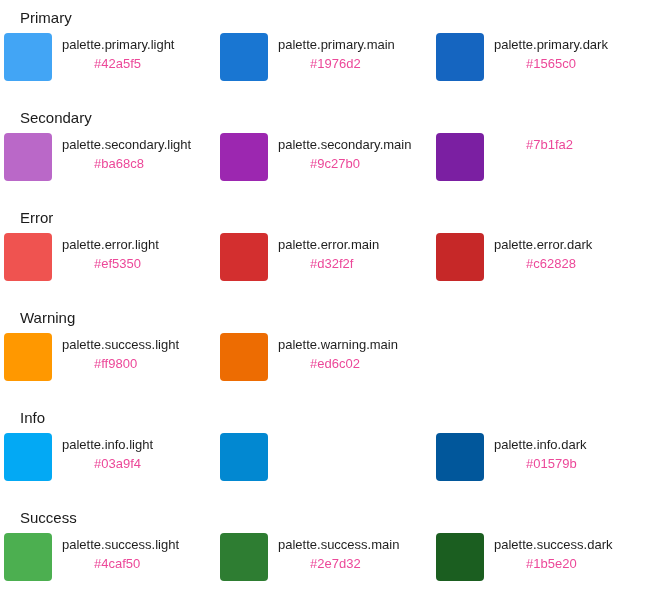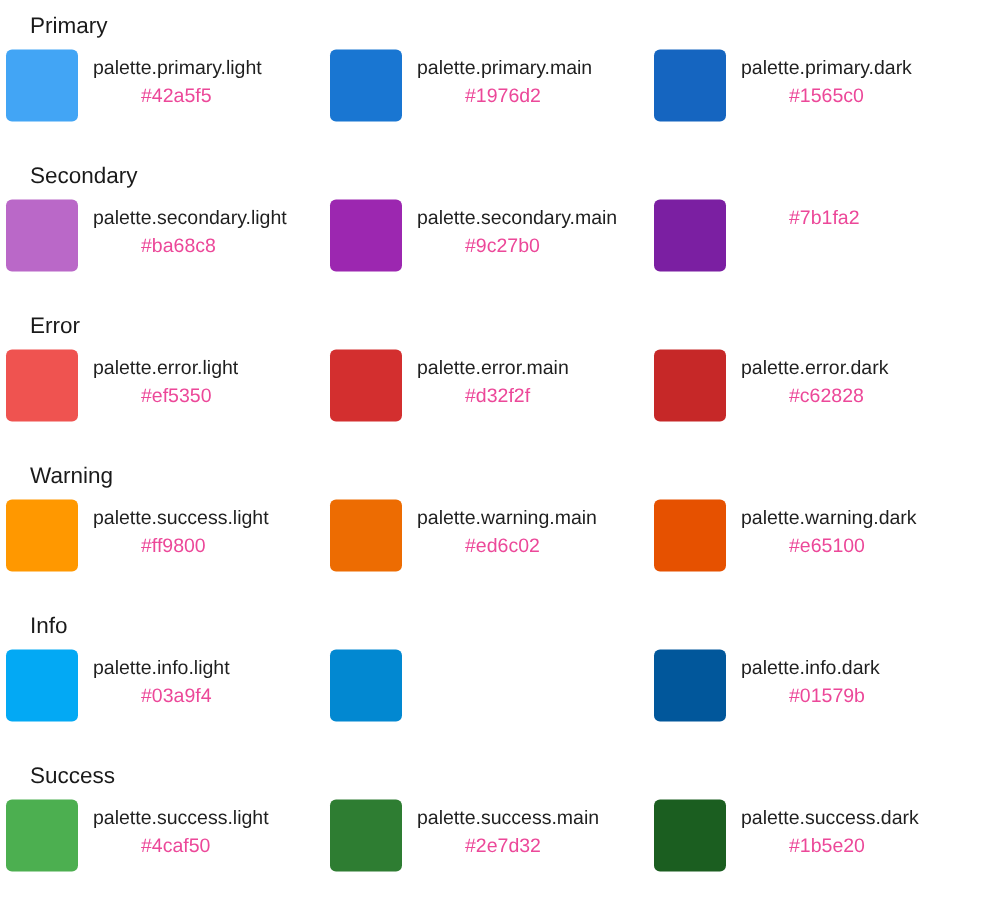--- a/index.html
+++ b/index.html
@@ -171,27 +171,20 @@
             <div class="swatch-hex">#ff9800</div>
           </div>
         </div>
         <div class="swatch-cell">
           <div class="swatch-chip" style="background-color: rgb(237, 108, 2);"></div>
           <div class="swatch-text">
             <div class="swatch-name">palette.warning.main</div>
             <div class="swatch-hex">#ed6c02</div>
           </div>
         </div>
-        <div class="swatch-cell">
-          <div class="swatch-chip" style="background-color: rgb(230, 81, 0);"></div>
-          <div class="swatch-text">
-            <div class="swatch-name">palette.warning.dark</div>
-            <div class="swatch-hex">#e65100</div>
-          </div>
-        </div>
       </div>
     </div>
     <div class="palette-section">
       <div class="section-title">Info</div>
       <div class="swatch-row">
         <div class="swatch-cell">
           <div class="swatch-chip" style="background-color: rgb(3, 169, 244);"></div>
           <div class="swatch-text">
             <div class="swatch-name">palette.info.light</div>
             <div class="swatch-hex">#03a9f4</div>

